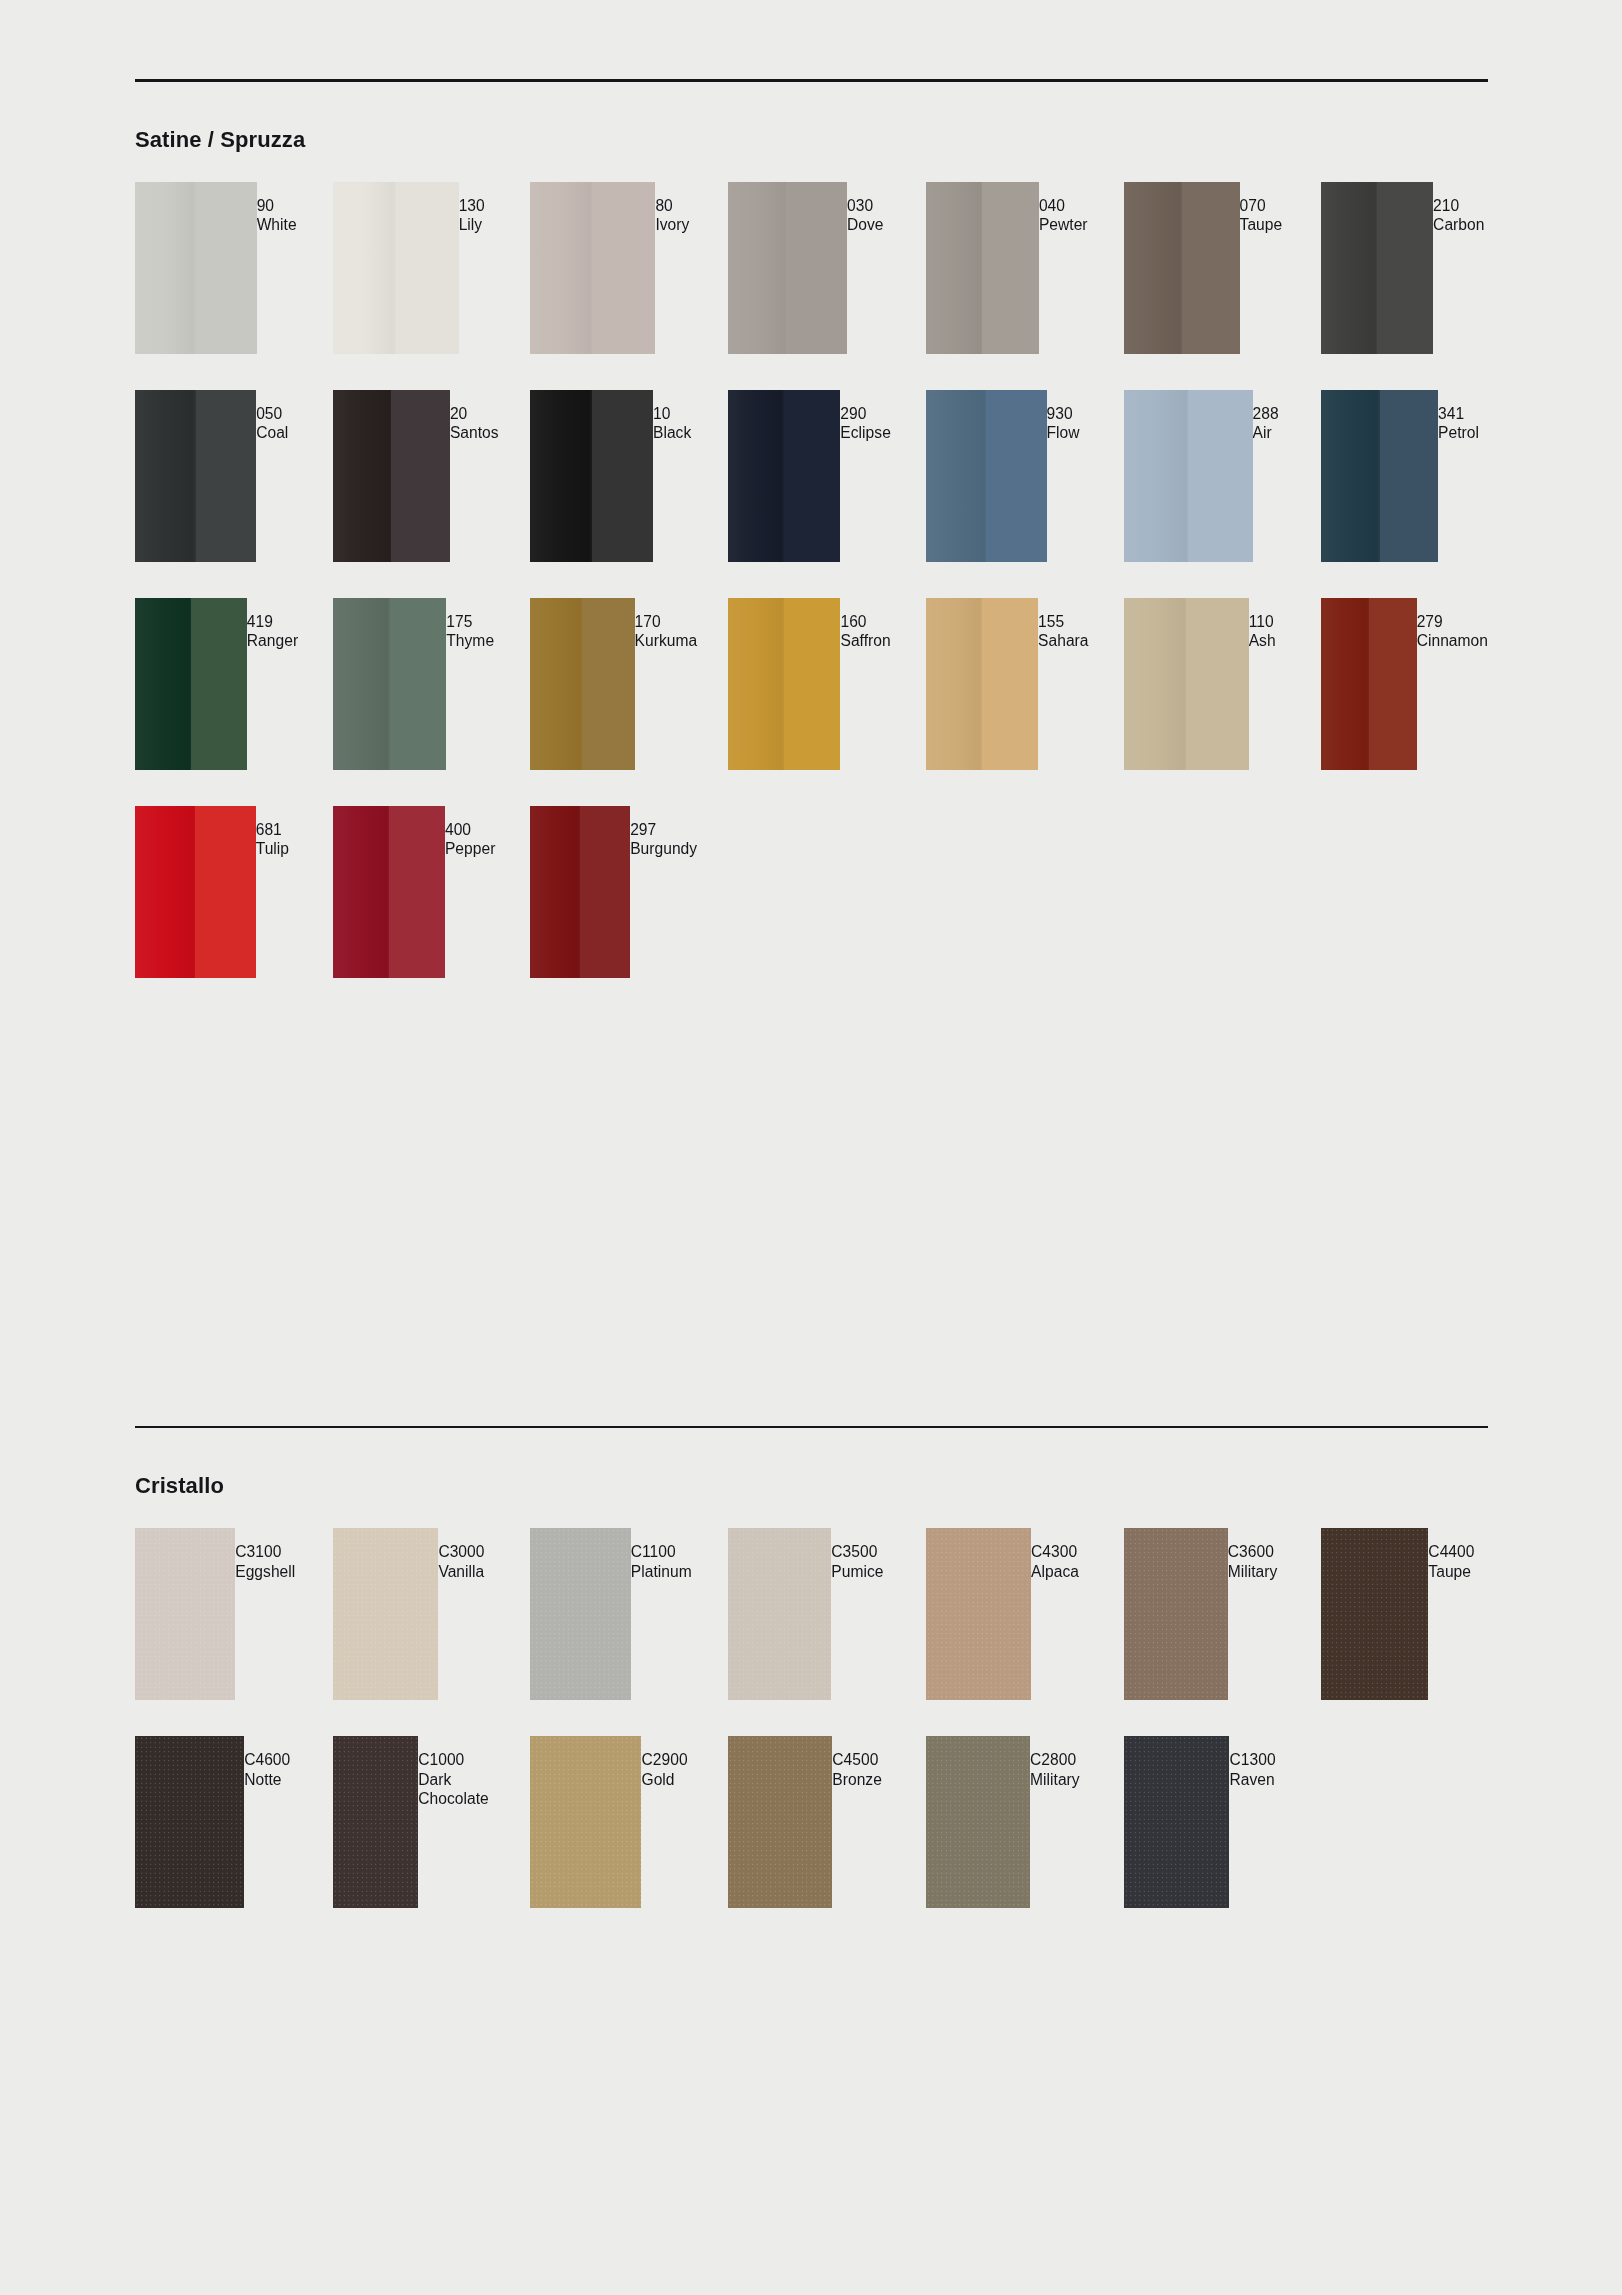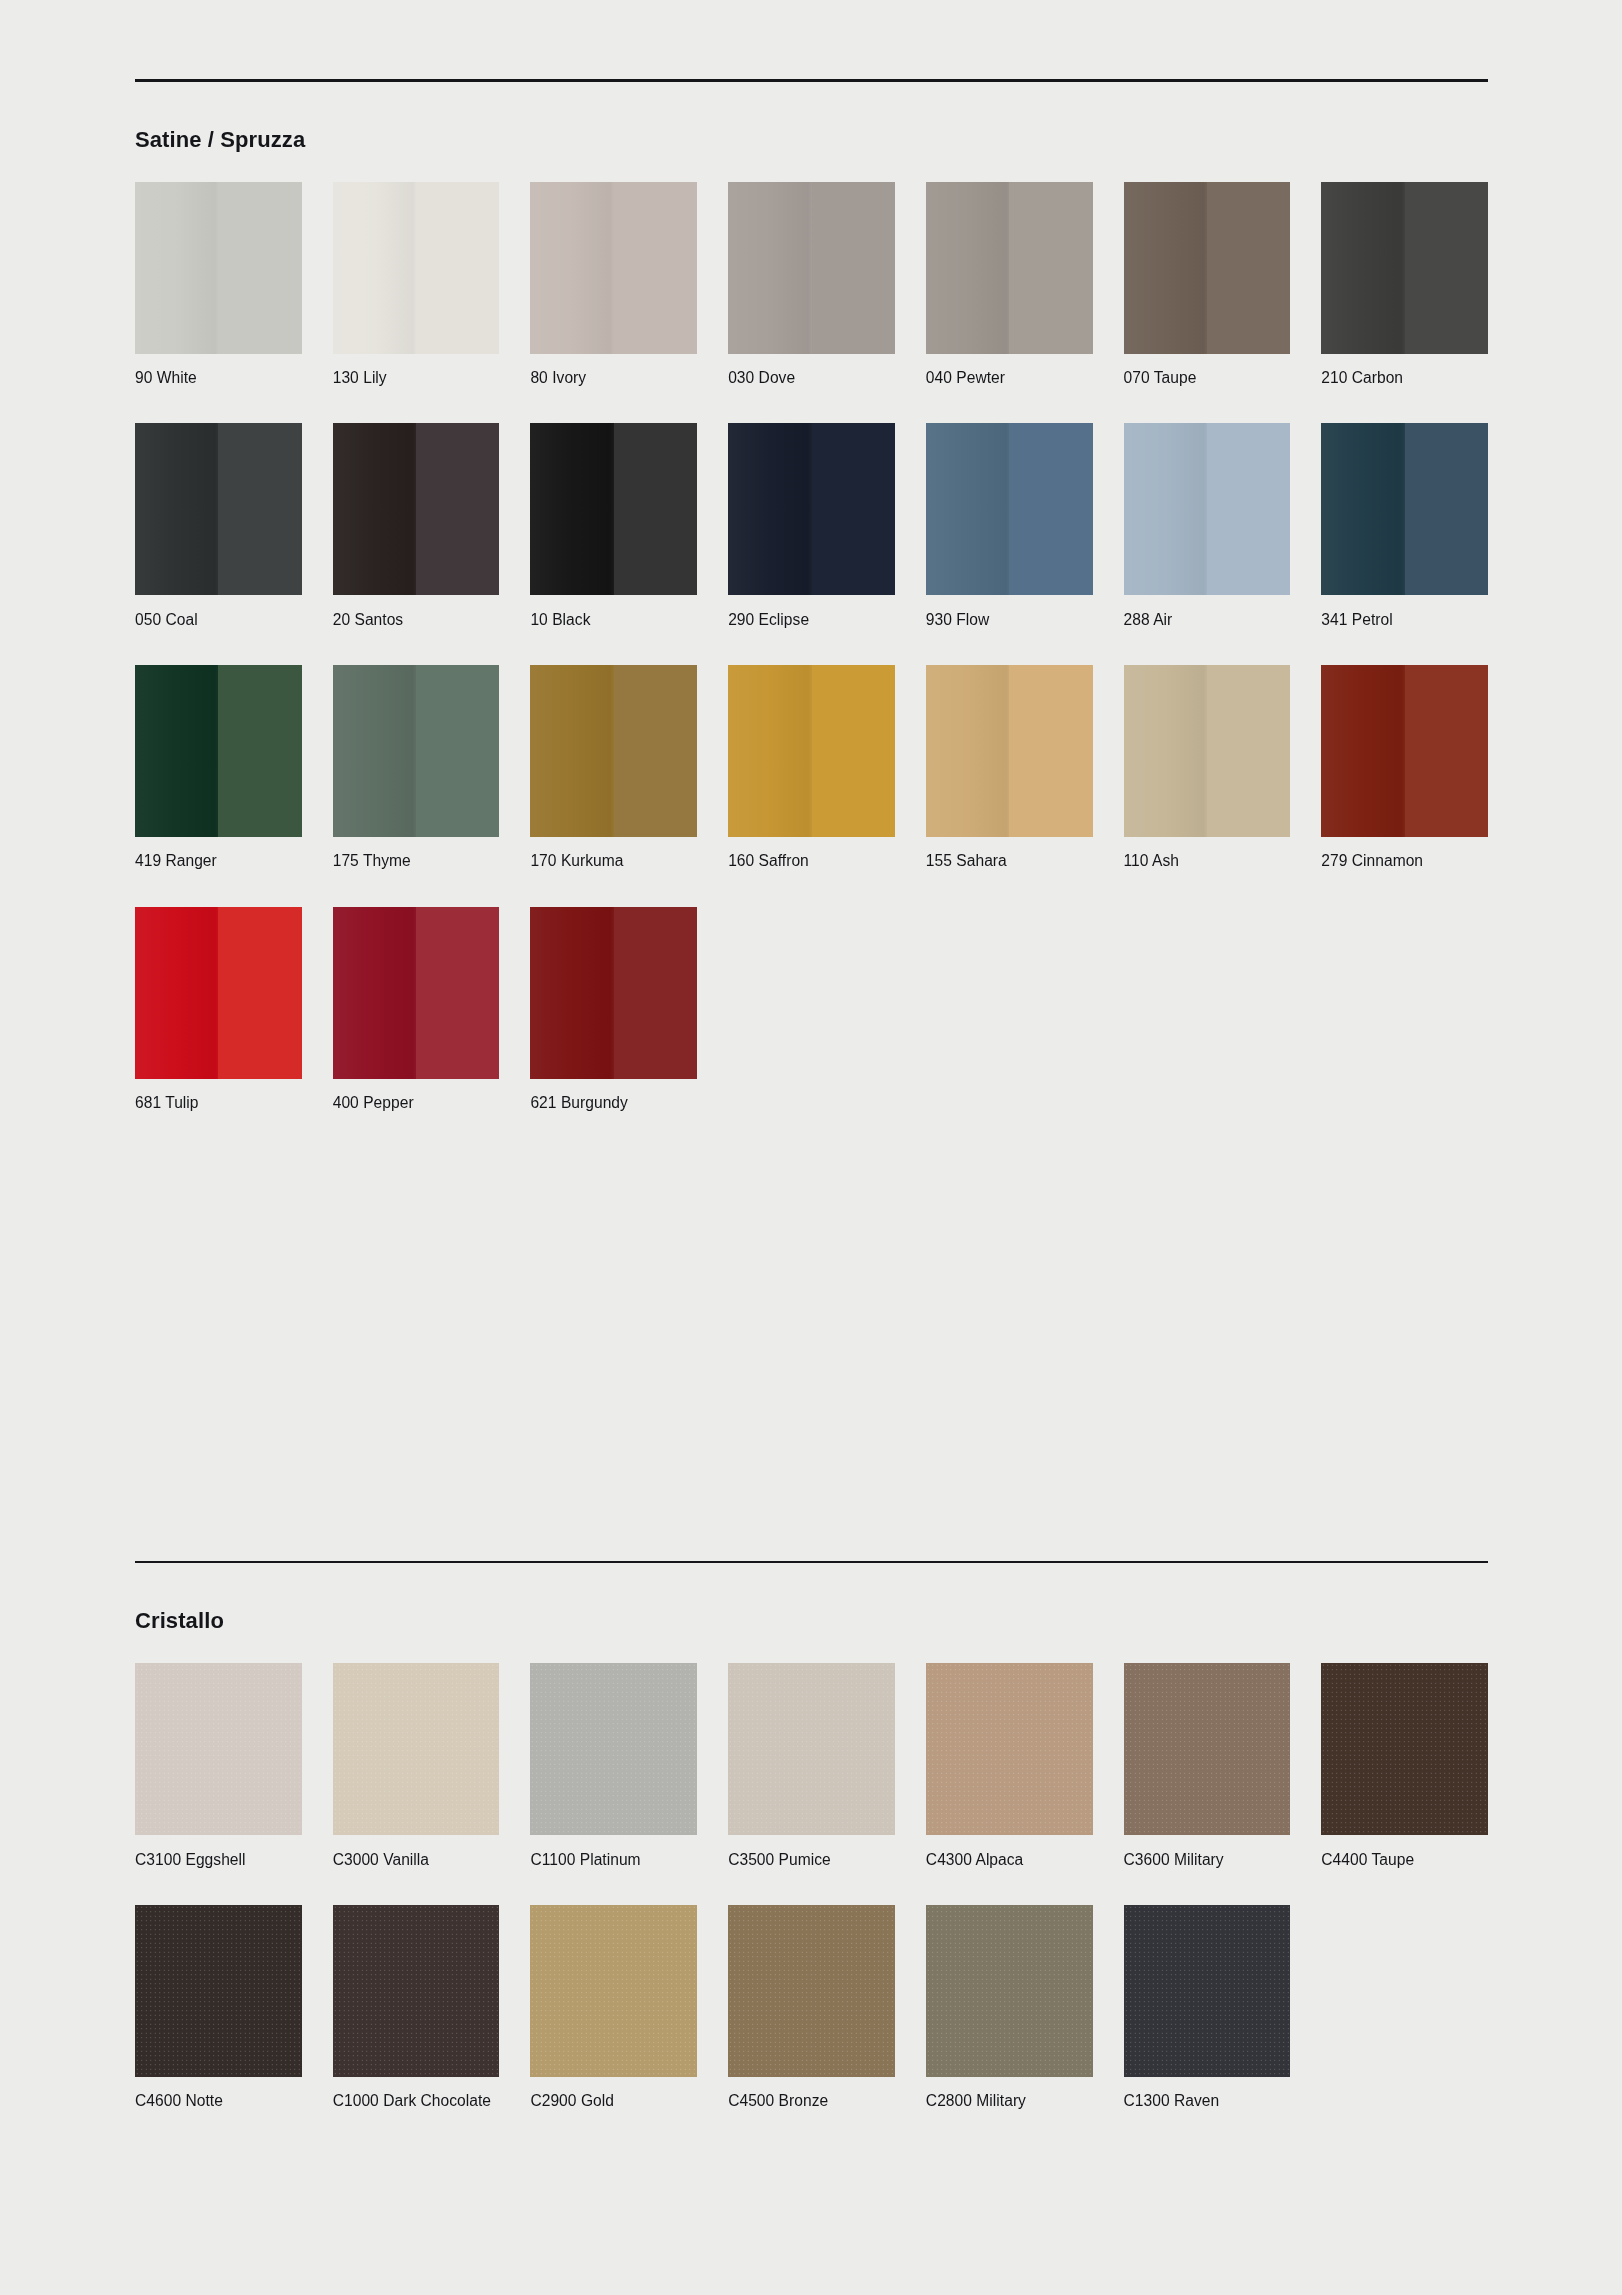--- a/index.html
+++ b/index.html
@@ -42,21 +42,21 @@
   
   .swatch-grid {
     display: grid;
     grid-template-columns: repeat(7, 1fr);
     column-gap: 31px;
     row-gap: 36px;
   }
 
   .swatch-cell {
     display: flex;
-    flex-direction: column;
+    flex-direction: row;
   }
   .swatch-cell.empty { visibility: hidden; }
 
   .swatch-chip {
     width: 100%;
     height: 172px;
     position: relative;
     overflow: hidden;
   }
 
@@ -256,21 +256,21 @@
         <div class="swatch-cell">
           <div class="swatch-chip satine sw-swatch-grid-satine-spruzza-24" style="background: rgb(142, 15, 34);">
             <div class="chip-sheen"></div>
           </div>
           <div class="swatch-label">400 Pepper</div>
         </div>
         <div class="swatch-cell">
           <div class="swatch-chip satine sw-swatch-grid-satine-spruzza-25" style="background: rgb(124, 18, 18);">
             <div class="chip-sheen"></div>
           </div>
-          <div class="swatch-label">621 Burgundy</div>
+          <div class="swatch-label">297 Burgundy</div>
         </div>
         <div class="swatch-cell empty">
           <div class="swatch-chip"></div>
           <div class="swatch-label"></div>
         </div>
         <div class="swatch-cell empty">
           <div class="swatch-chip"></div>
           <div class="swatch-label"></div>
         </div>
       </div>

